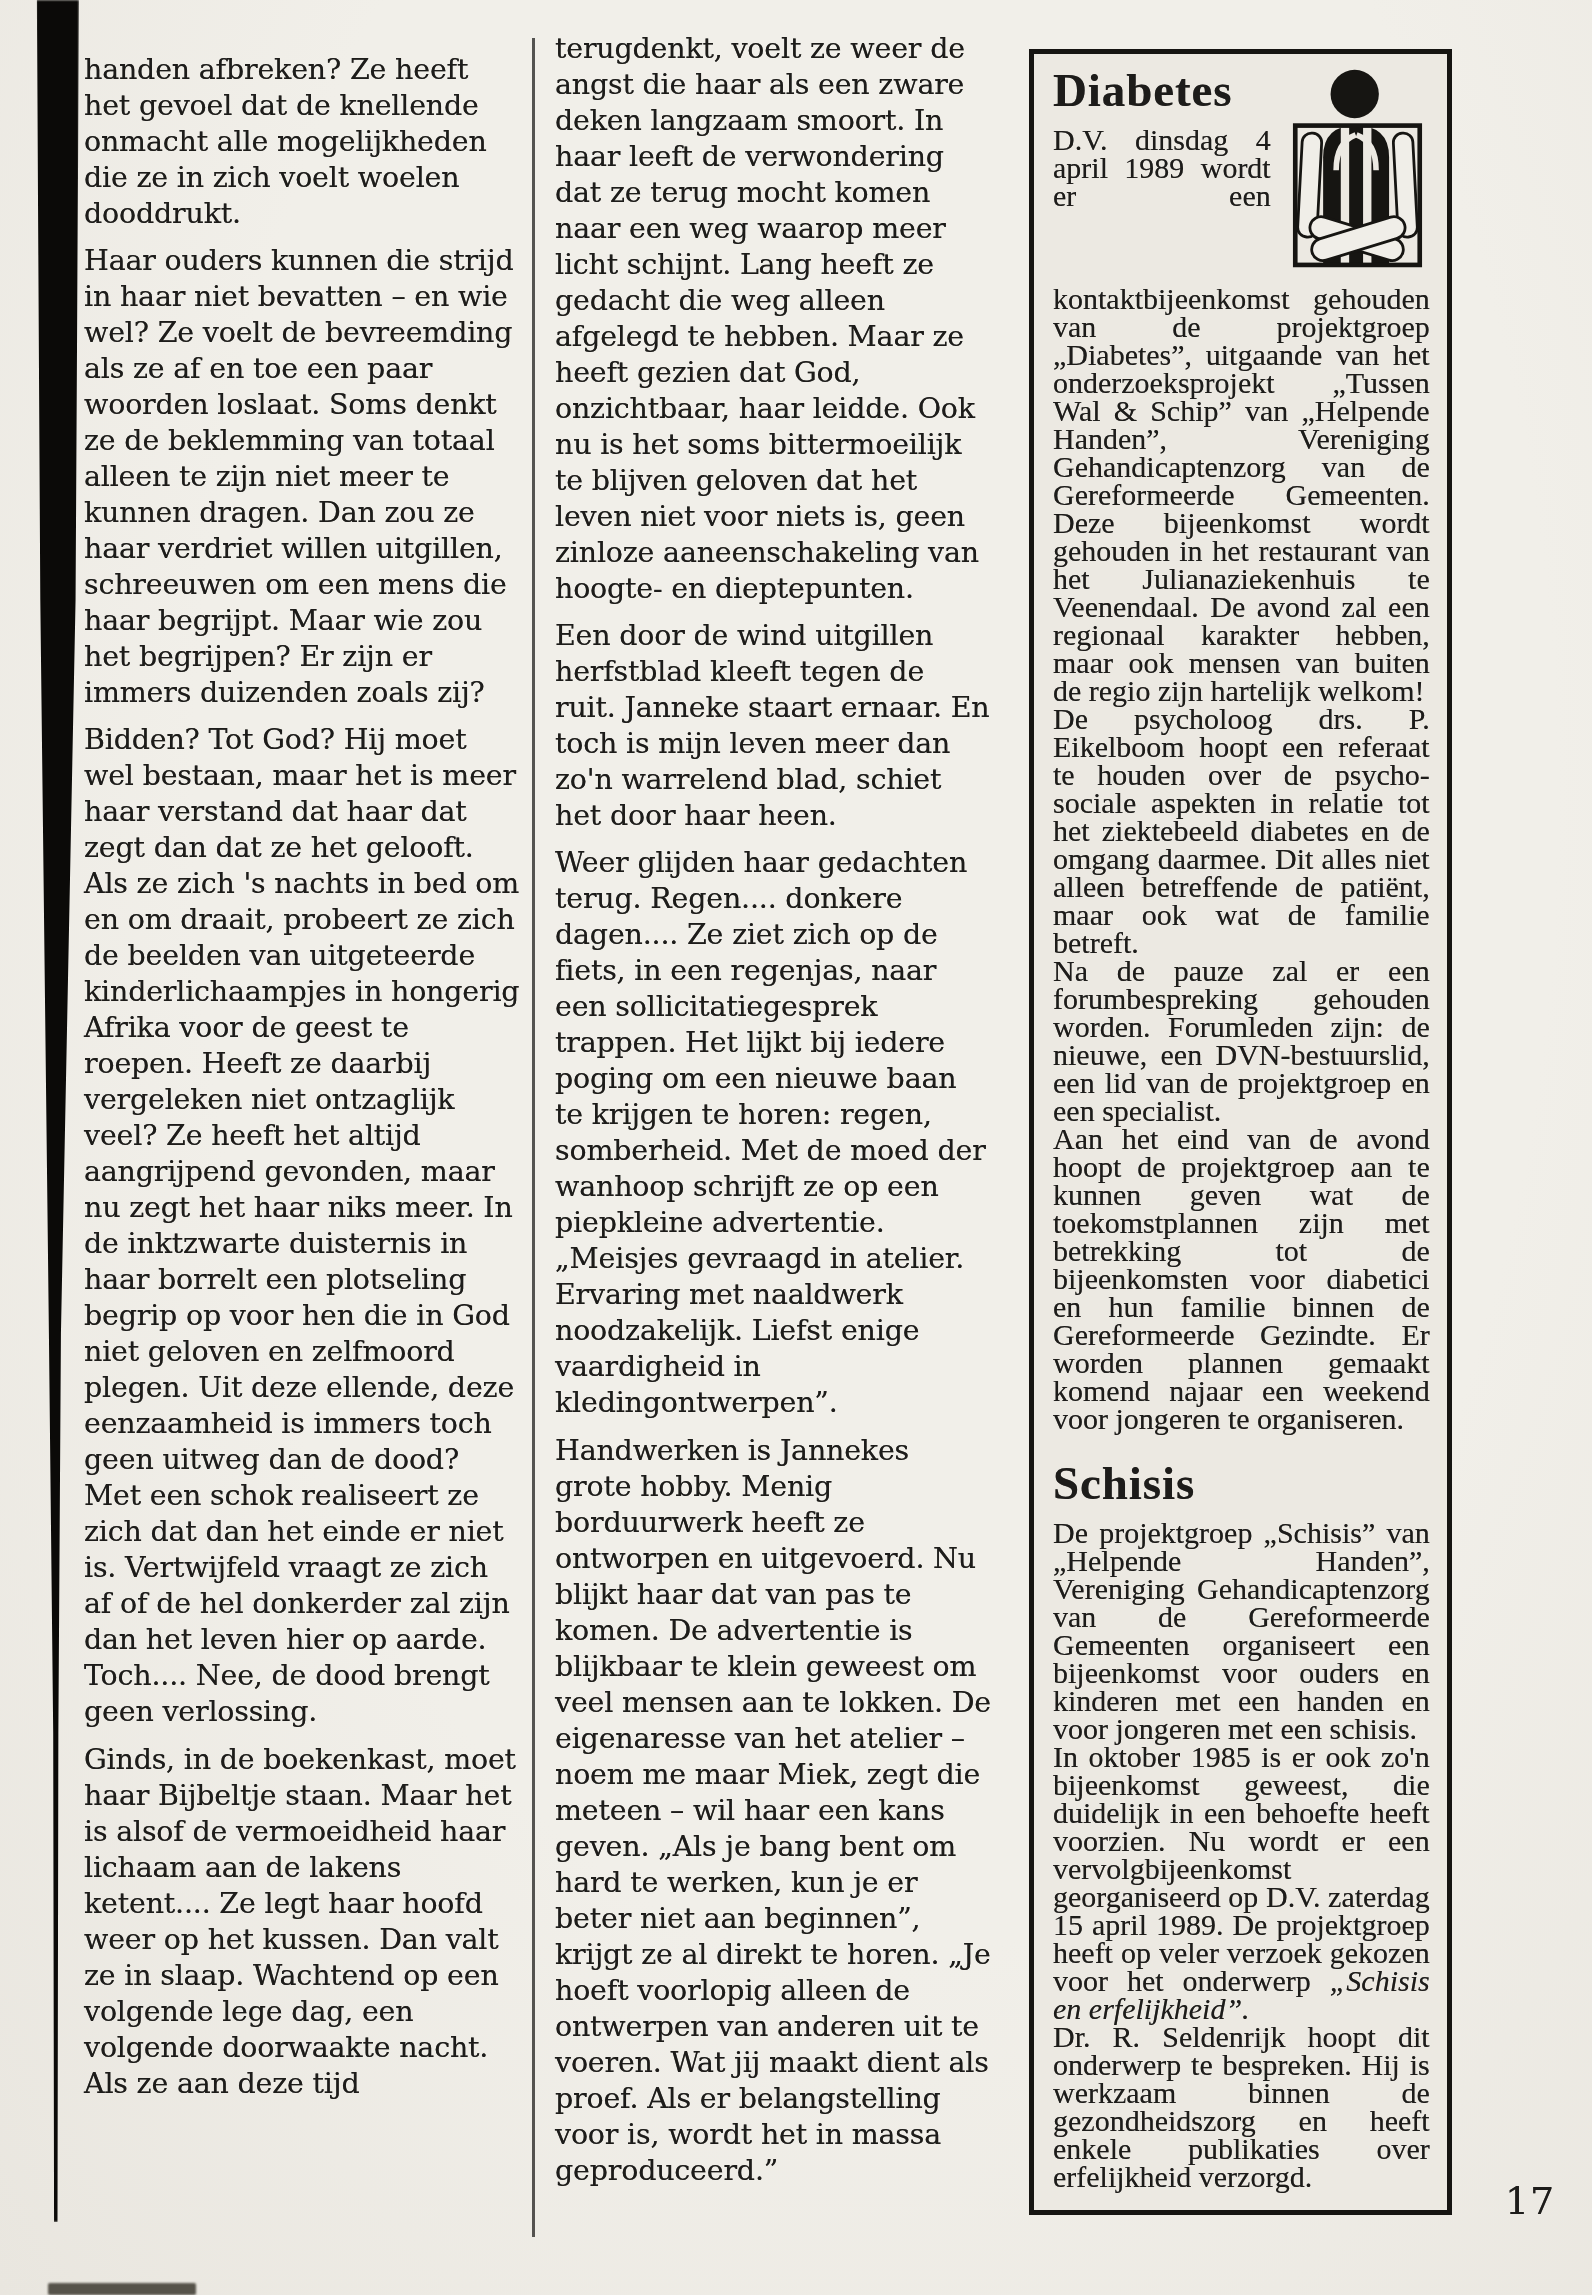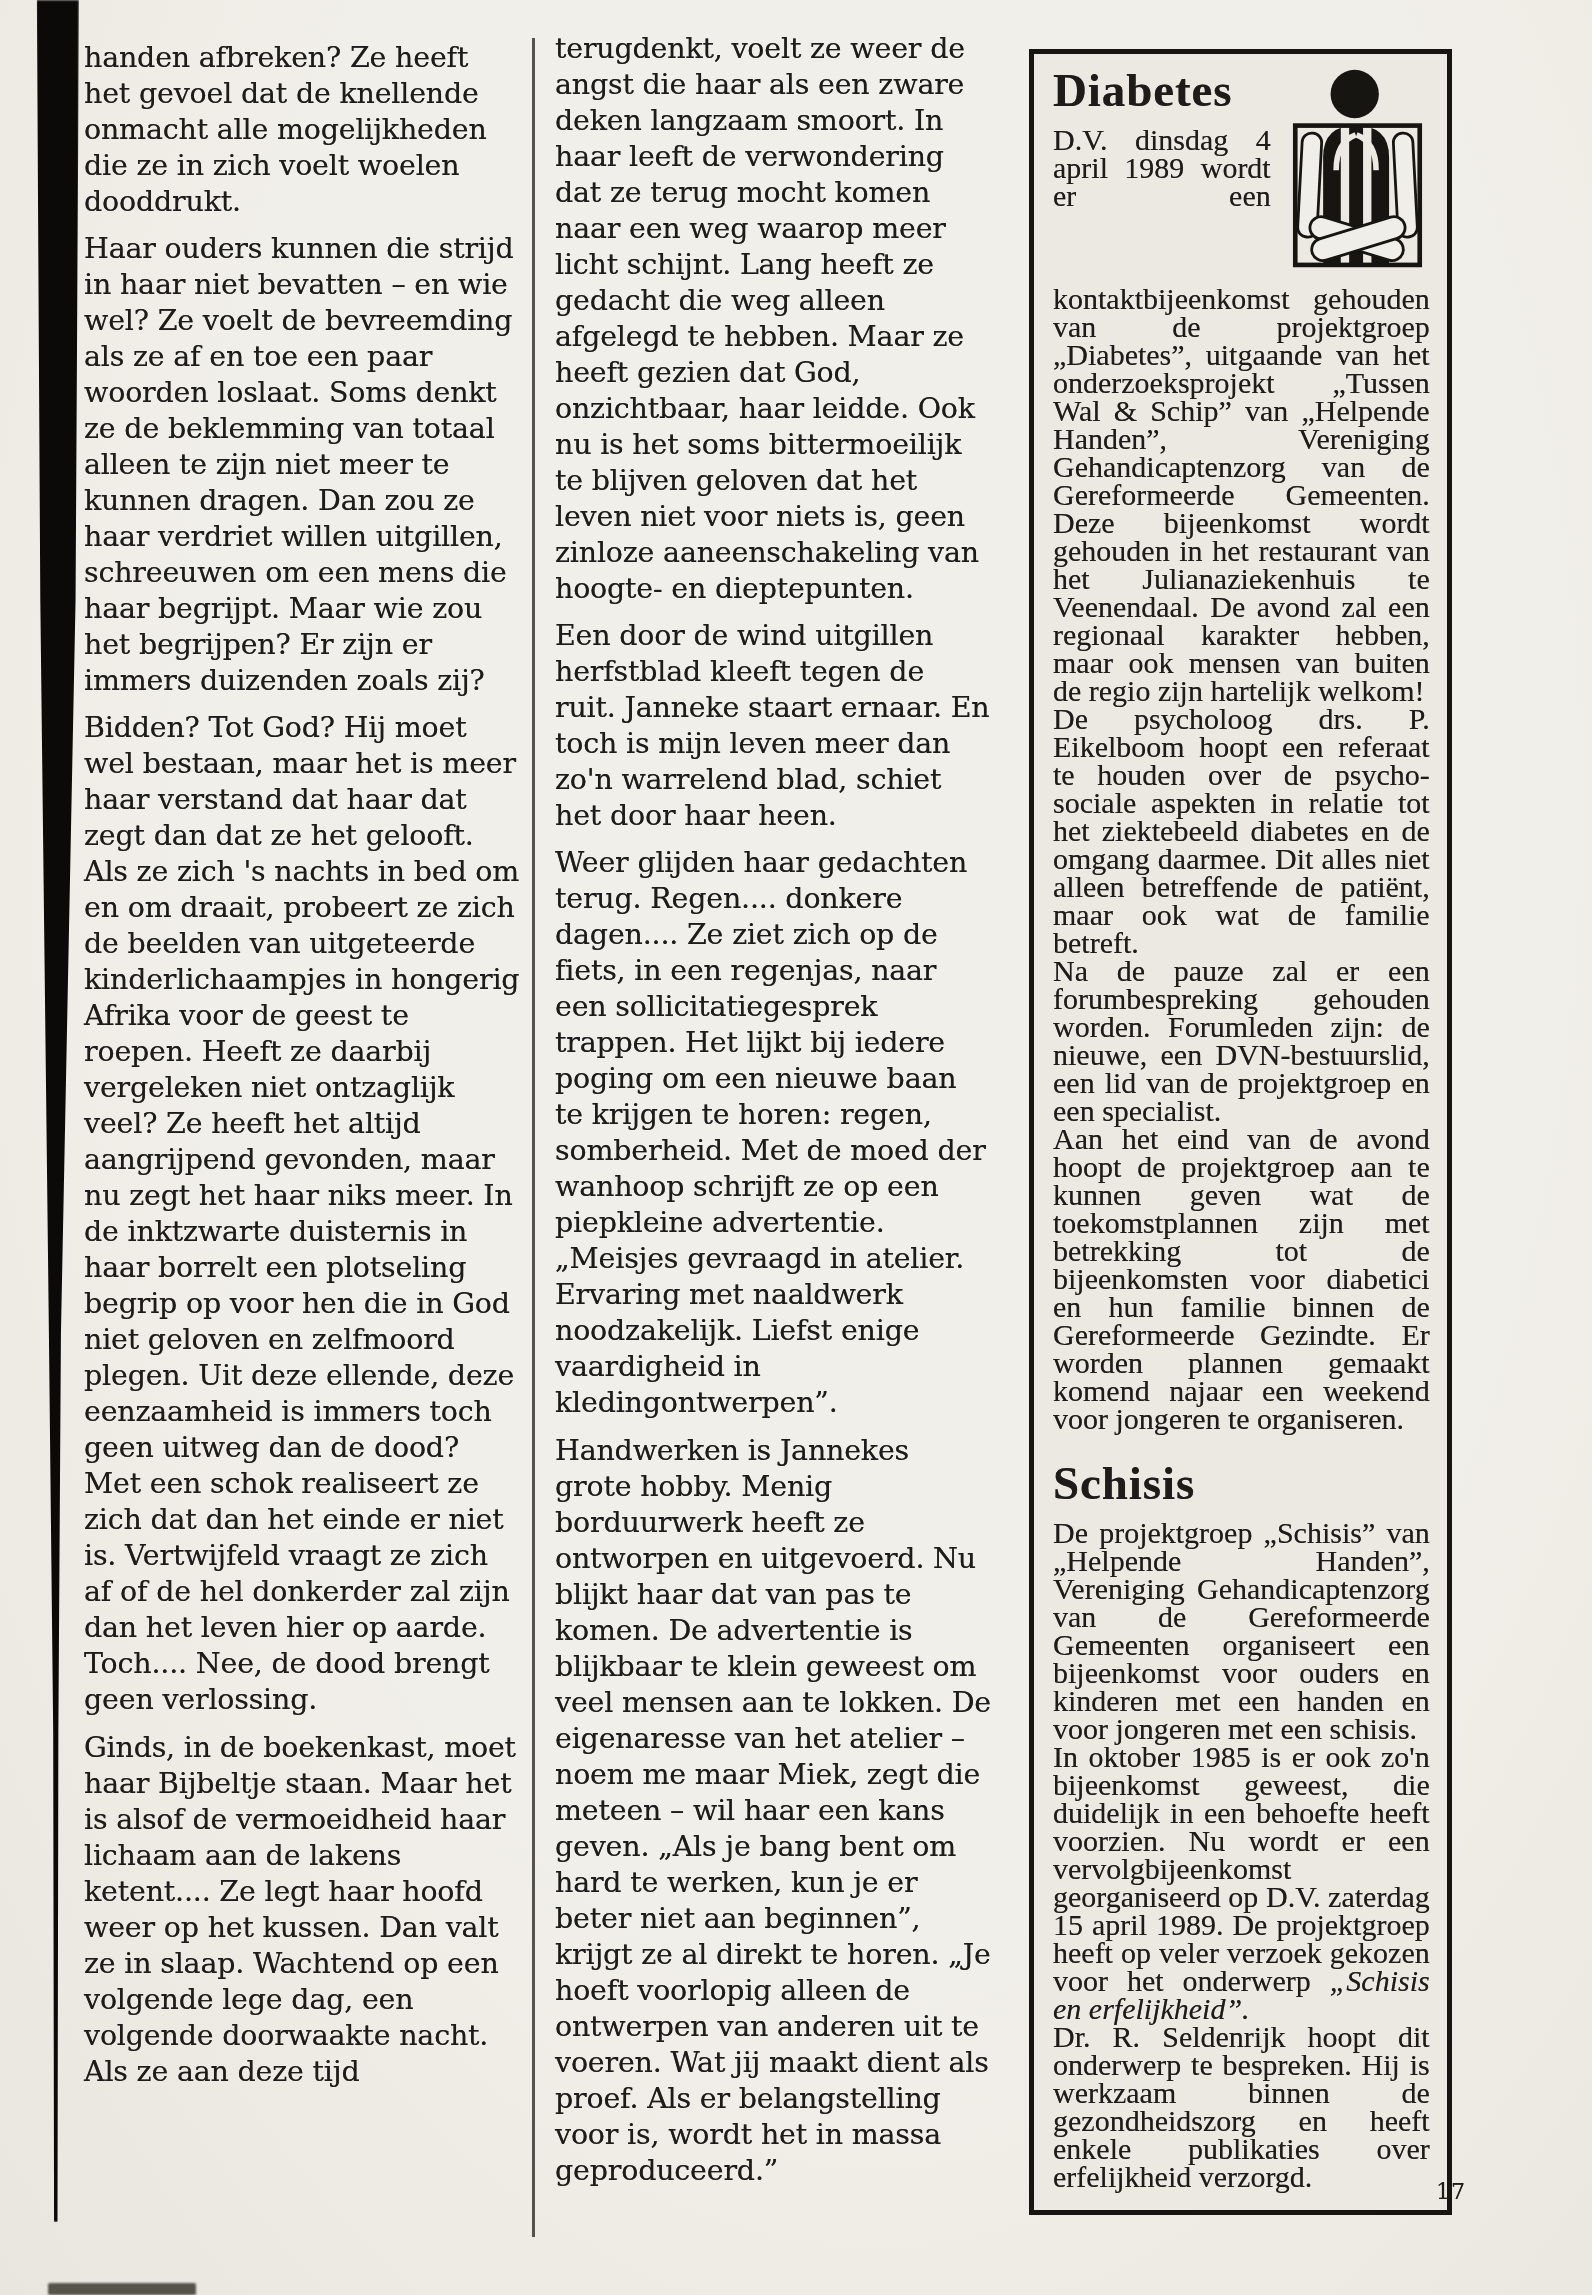--- a/index.html
+++ b/index.html
@@ -19,40 +19,40 @@
   }
 
   .vrule {
     position:absolute; left:532px; top:38px; width:2.6px; height:2199px;
     background:#2d2c29; opacity:.8;
   }
 
   .col { position:absolute; font-size:28.5px; line-height:36px; letter-spacing:-0.2px;
          text-shadow:0 0 0.5px rgba(25,24,22,.65); }
   .col p { margin:0 0 11.2px 0; }
-  .col-left { left:84px; top:40px; width:437px; }
+  .col-left { left:84px; top:52px; width:437px; }
   .col-mid  { left:555px; top:31px; width:438px; }
 
   .infobox {
     position:absolute; left:1029px; top:49px; width:423px; height:2166px;
     border:5.2px solid #161512; background:#ece9e2;
     padding:12px 17.3px 0 19px; overflow:hidden;
     text-shadow:0 0 0.4px rgba(25,24,22,.6);
     font-family:Liberation Serif, serif;
   }
   .headline { font-size:47px; line-height:1.05; font-weight:bold; letter-spacing:0.9px; margin:0 0 10.4px 0; }
   .headline-schisis { margin-top:26px; }
   .box-paras p, .footer-p { margin:0; font-size:30px; line-height:28px; text-align:justify; }
   .footer-p { margin-top:40px; }
   .ital { font-style:italic; }
 
   .logo-wrap { float:right; width:145px; height:209px; margin:1.7px 0 8.6px 14px; }
   .logo-wrap svg { width:100%; height:100%; }
 
-  .pagenum { position:absolute; left:1436px; top:2179px; font-size:22px; letter-spacing:0.9px;
+  .pagenum { position:absolute; left:1505px; top:2179px; font-size:38px; letter-spacing:0.9px;
              text-shadow:0 0 0.5px rgba(25,24,22,.65); }
 
   .bottom-edge { position:absolute; left:48px; top:2283px; width:148px; height:12px;
                  background:#56534a; border-radius:1.7px; filter:blur(0.9px); }
 </style>
 </head>
 <body>
 
 <div class="page">
 

